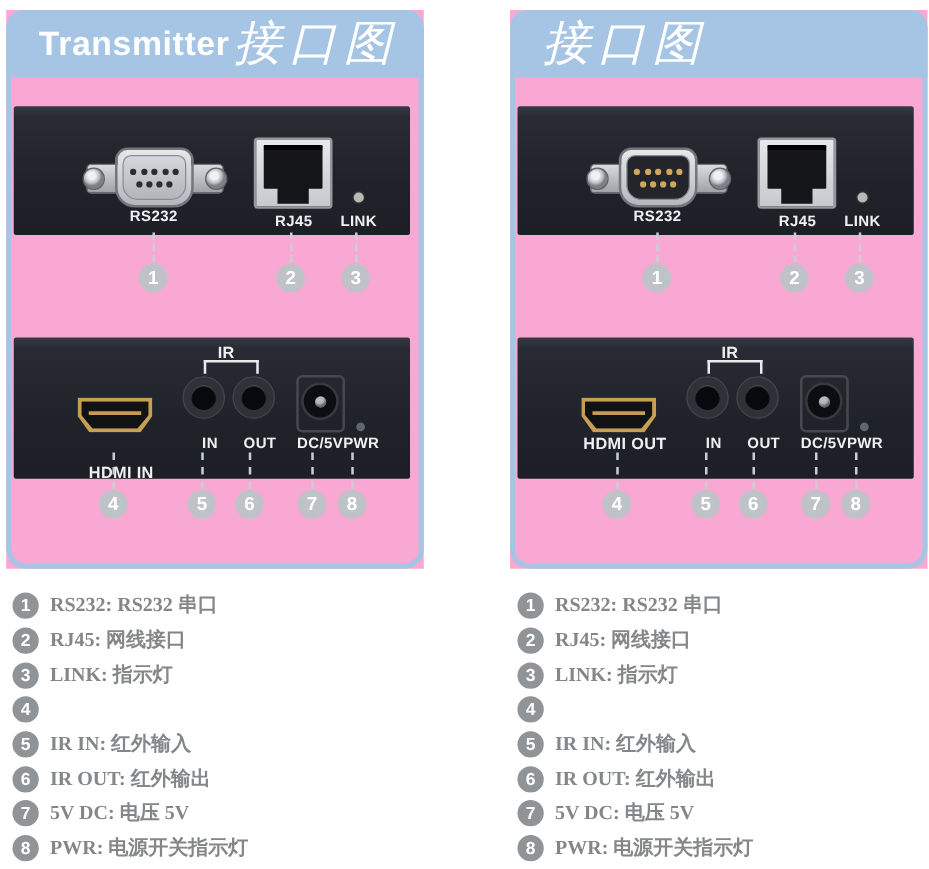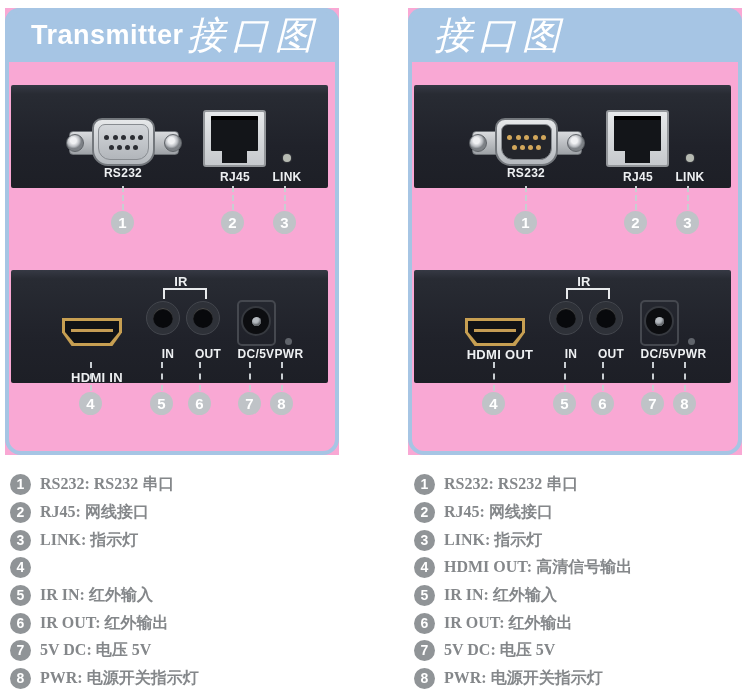--- a/index.html
+++ b/index.html
@@ -316,21 +316,20 @@
     <div class="legend-row">
       <span class="legend-num">2</span>
       <span class="legend-text">RJ45: 网线接口</span>
     </div>
     <div class="legend-row">
       <span class="legend-num">3</span>
       <span class="legend-text">LINK: 指示灯</span>
     </div>
     <div class="legend-row">
       <span class="legend-num">4</span>
-      <span class="legend-text">HDMI OUT: 高清信号输出</span>
     </div>
     <div class="legend-row">
       <span class="legend-num">5</span>
       <span class="legend-text">IR IN: 红外输入</span>
     </div>
     <div class="legend-row">
       <span class="legend-num">6</span>
       <span class="legend-text">IR OUT: 红外输出</span>
     </div>
     <div class="legend-row">

